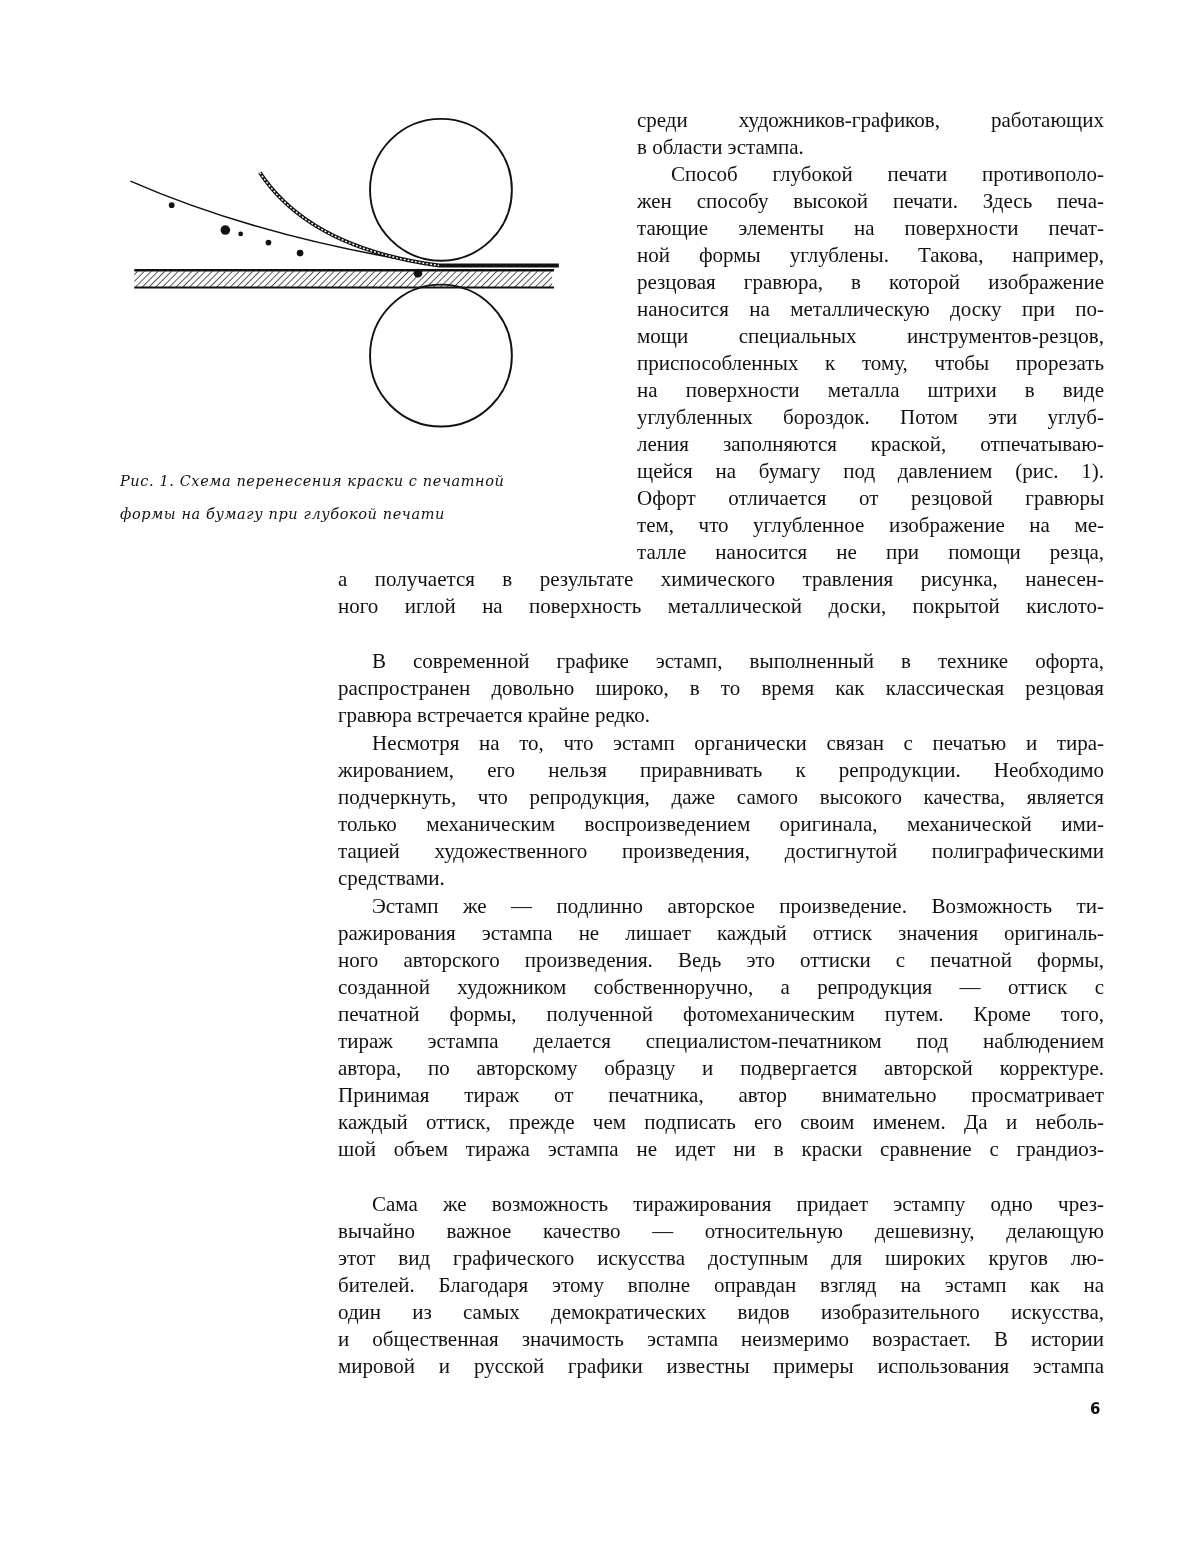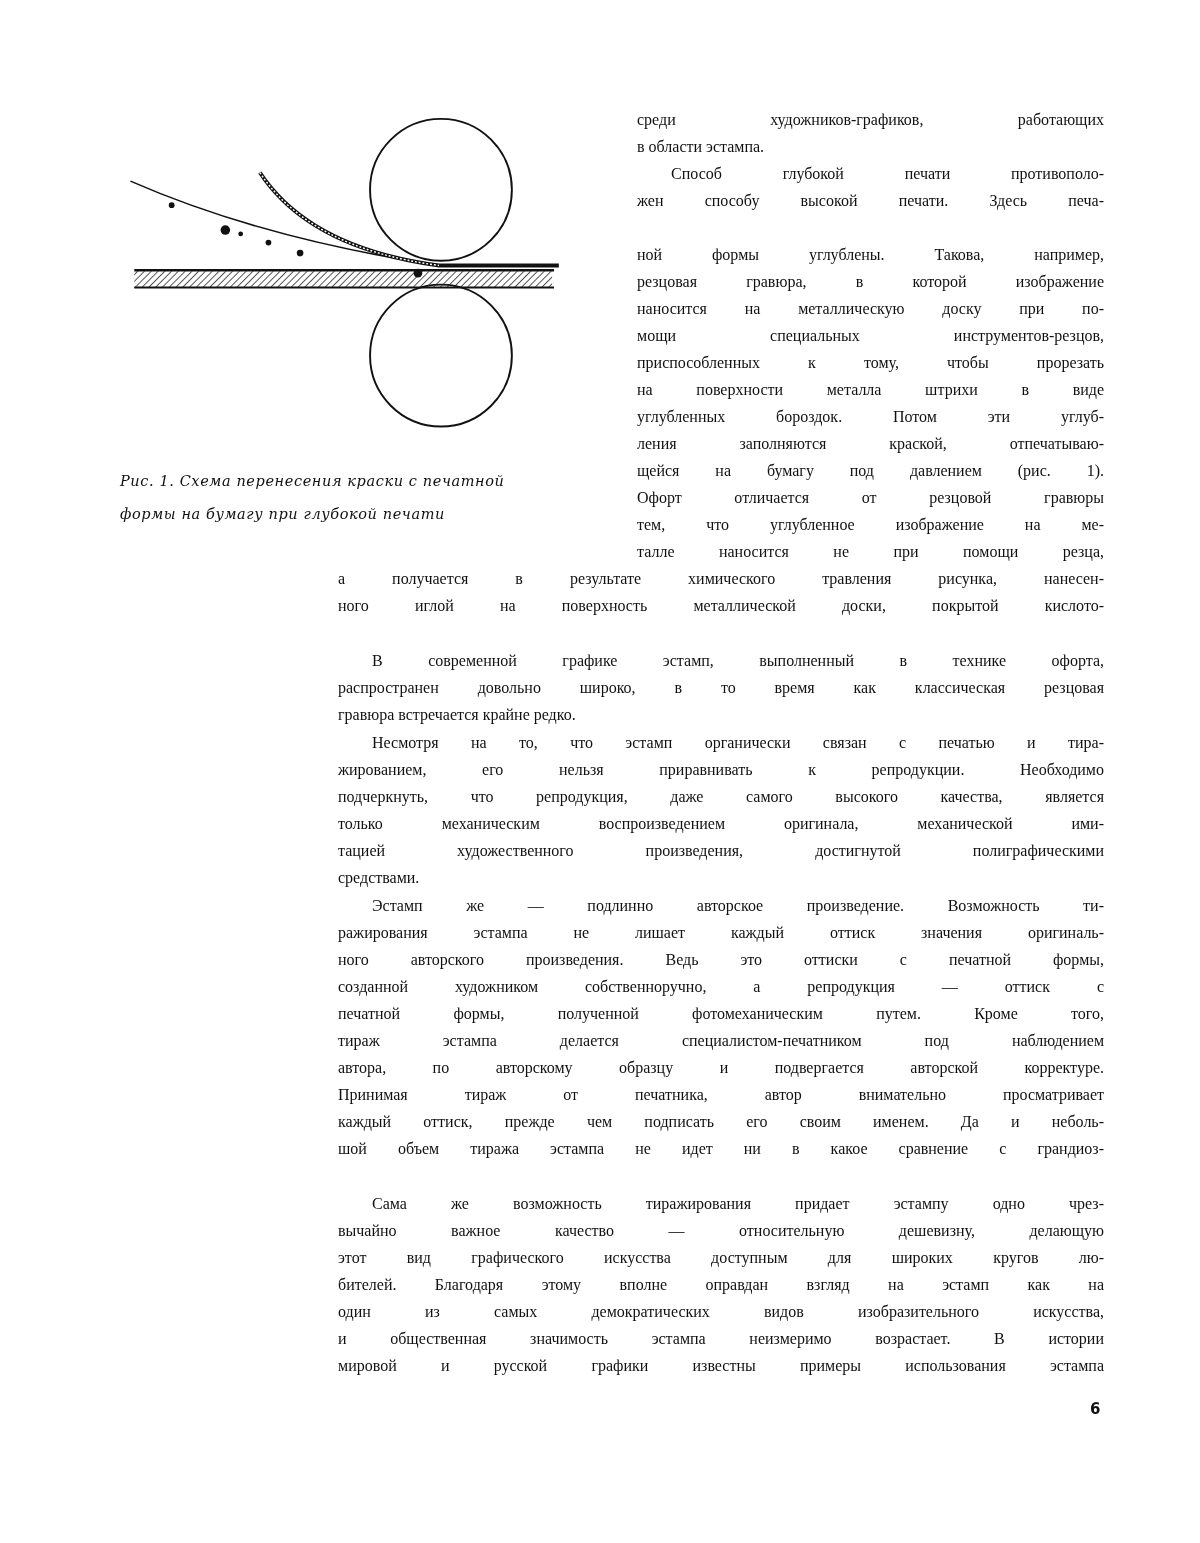--- a/index.html
+++ b/index.html
@@ -3,21 +3,21 @@
 <meta charset="utf-8">
 <style>
   html, body { margin: 0; padding: 0; background: #ffffff; }
   body { width: 1200px; height: 1543px; position: relative; overflow: hidden; color: #111; }
   .page { position: absolute; left: 0; top: 0; width: 1200px; height: 1543px; background: #fff; }
   .figure { position: absolute; left: 118px; top: 112px; width: 460px; height: 330px; }
   .figure svg { width: 100%; height: 100%; }
   .caption { position: absolute; left: 120px; top: 460px; width: 440px;
     font-family: "DejaVu Serif", serif; font-style: italic; font-size: 14.5px; line-height: 23px; letter-spacing: 0.6px; }
   .caption div { white-space: nowrap; margin-top: 10px; }
-  .line { position: absolute; font-family: "Liberation Serif", serif; font-size: 16px;
+  .line { position: absolute; font-family: "Liberation Serif", serif; font-size: 21px;
     white-space: nowrap; line-height: 26px; text-align: justify; text-align-last: justify; }
   .rc { left: 637px; width: 467px; }
   .fc { left: 338px; width: 766px; }
   .last { text-align-last: left; }
   .indent { padding-left: 34px; box-sizing: border-box; }
   .page-number { position: absolute; left: 1090px; top: 1400px; font-family: "DejaVu Sans", sans-serif; font-weight: bold; font-size: 15px; }
 </style>
 </head>
 <body>
 
@@ -59,20 +59,21 @@
 
   <div class="caption">
     <div>Рис. 1. Схема перенесения краски с печатной</div>
     <div>формы на бумагу при глубокой печати</div>
   </div>
 
   <div class="line rc" style="top:107px">среди художников-графиков, работающих</div>
   <div class="line rc indent" style="top:161px">Способ глубокой печати противополо-</div>
   <div class="line rc last" style="top:134px">в области эстампа.</div>
   <div class="line rc" style="top:188px">жен способу высокой печати. Здесь печа-</div>
+  <div class="line rc" style="top:215px">тающие элементы на поверхности печат-</div>
   <div class="line rc" style="top:242px">ной формы углублены. Такова, например,</div>
   <div class="line rc" style="top:269px">резцовая гравюра, в которой изображение</div>
   <div class="line rc" style="top:296px">наносится на металлическую доску при по-</div>
   <div class="line rc" style="top:323px">мощи специальных инструментов-резцов,</div>
   <div class="line rc" style="top:350px">приспособленных к тому, чтобы прорезать</div>
   <div class="line rc" style="top:377px">на поверхности металла штрихи в виде</div>
   <div class="line rc" style="top:404px">углубленных бороздок. Потом эти углуб-</div>
   <div class="line rc" style="top:431px">ления заполняются краской, отпечатываю-</div>
   <div class="line rc" style="top:458px">щейся на бумагу под давлением (рис. 1).</div>
   <div class="line rc" style="top:485px">Офорт отличается от резцовой гравюры</div>
@@ -92,21 +93,21 @@
   <div class="line fc" style="top:838px">тацией художественного произведения, достигнутой полиграфическими</div>
   <div class="line fc indent" style="top:893px">Эстамп же — подлинно авторское произведение. Возможность ти-</div>
   <div class="line fc" style="top:920px">ражирования эстампа не лишает каждый оттиск значения оригиналь-</div>
   <div class="line fc" style="top:947px">ного авторского произведения. Ведь это оттиски с печатной формы,</div>
   <div class="line fc" style="top:974px">созданной художником собственноручно, а репродукция — оттиск с</div>
   <div class="line fc" style="top:1001px">печатной формы, полученной фотомеханическим путем. Кроме того,</div>
   <div class="line fc" style="top:1028px">тираж эстампа делается специалистом-печатником под наблюдением</div>
   <div class="line fc" style="top:1055px">автора, по авторскому образцу и подвергается авторской корректуре.</div>
   <div class="line fc" style="top:1082px">Принимая тираж от печатника, автор внимательно просматривает</div>
   <div class="line fc" style="top:1109px">каждый оттиск, прежде чем подписать его своим именем. Да и неболь-</div>
-  <div class="line fc" style="top:1136px">шой объем тиража эстампа не идет ни в какое сравнение с грандиоз-</div>
+  <div class="line fc" style="top:1136px">шой объем тиража эстампа не идет ни в краски сравнение с грандиоз-</div>
   <div class="line fc indent" style="top:1191px">Сама же возможность тиражирования придает эстампу одно чрез-</div>
   <div class="line fc" style="top:1218px">вычайно важное качество — относительную дешевизну, делающую</div>
   <div class="line fc" style="top:1245px">этот вид графического искусства доступным для широких кругов лю-</div>
   <div class="line fc" style="top:1272px">бителей. Благодаря этому вполне оправдан взгляд на эстамп как на</div>
   <div class="line fc" style="top:1299px">один из самых демократических видов изобразительного искусства,</div>
   <div class="line fc" style="top:1326px">и общественная значимость эстампа неизмеримо возрастает. В истории</div>
   <div class="line fc" style="top:1353px">мировой и русской графики известны примеры использования эстампа</div>
 
   <div class="page-number">6</div>
 </div>

